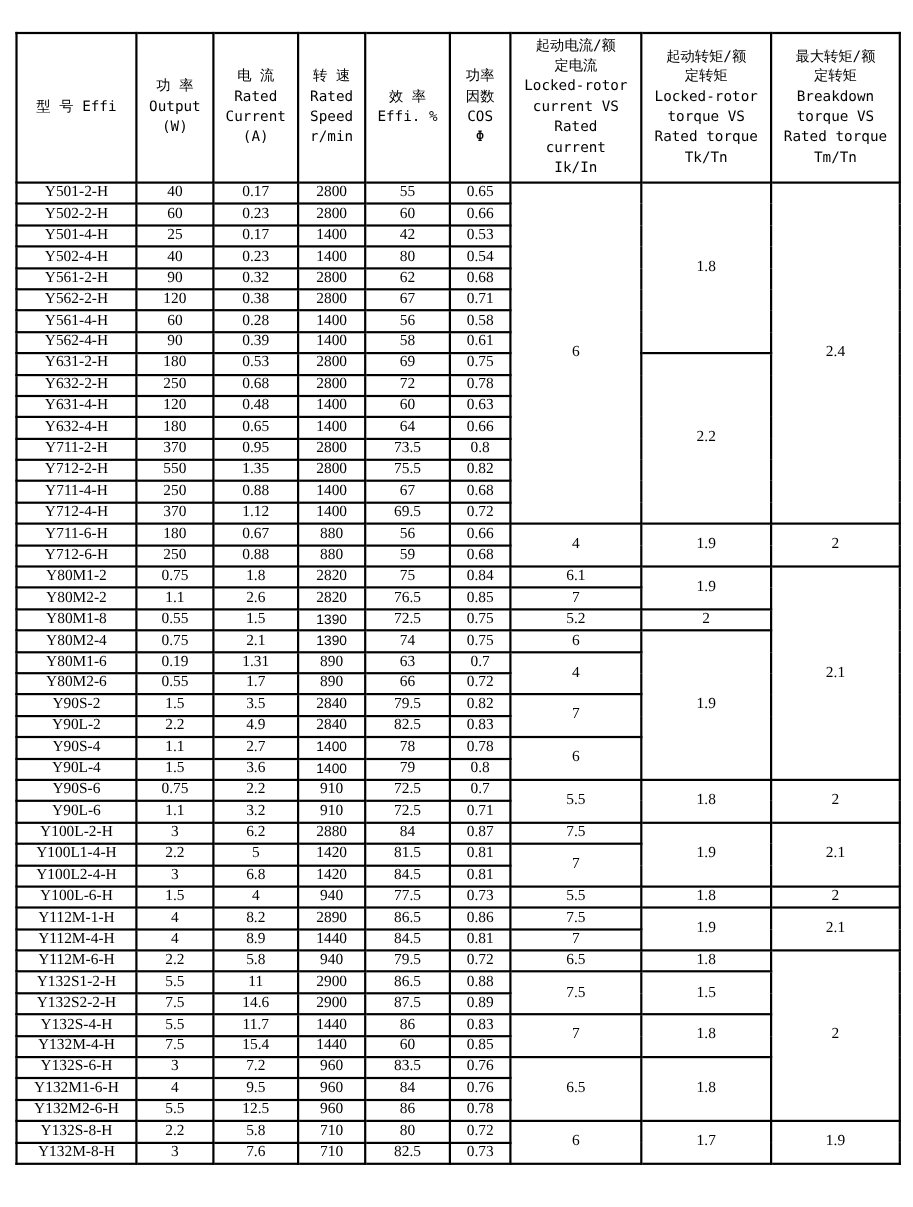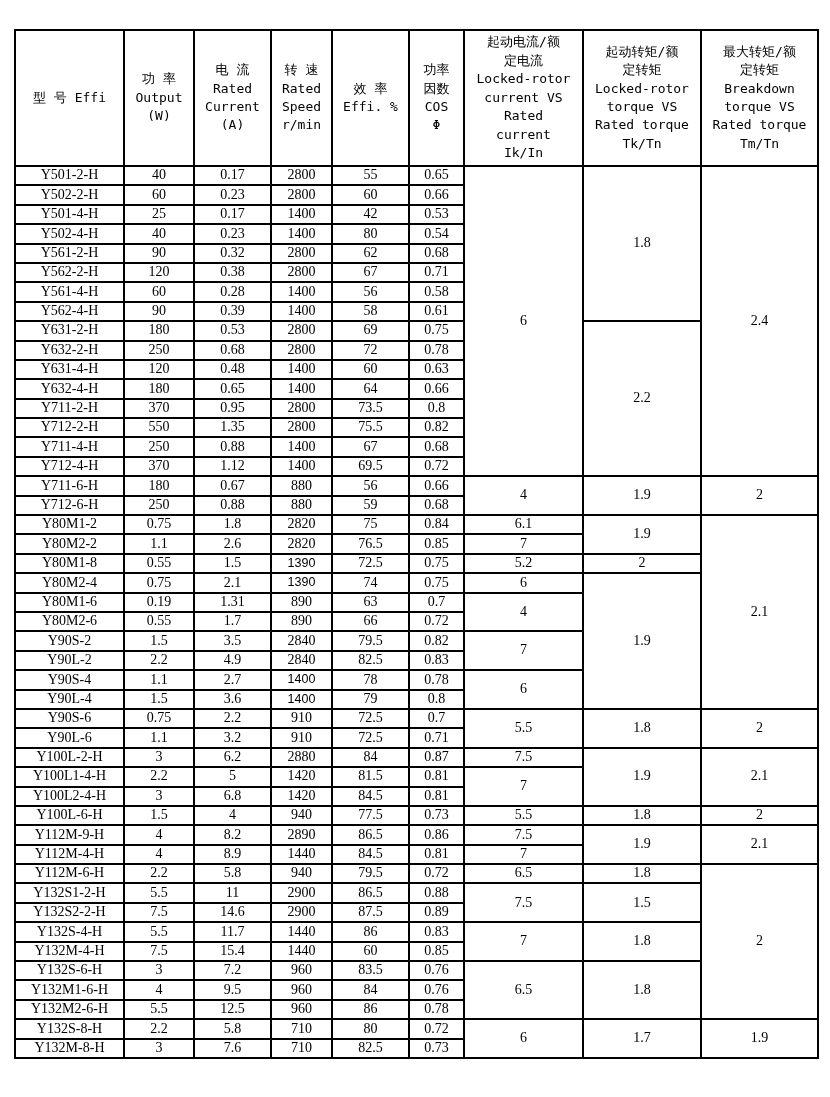--- a/index.html
+++ b/index.html
@@ -383,21 +383,21 @@
           <td>1.5</td>
           <td>4</td>
           <td>940</td>
           <td>77.5</td>
           <td>0.73</td>
           <td rowspan="1">5.5</td>
           <td rowspan="1">1.8</td>
           <td rowspan="1">2</td>
         </tr>
         <tr>
-          <td>Y112M-9-H</td>
+          <td>Y112M-1-H</td>
           <td>4</td>
           <td>8.2</td>
           <td>2890</td>
           <td>86.5</td>
           <td>0.86</td>
           <td rowspan="1">7.5</td>
           <td rowspan="2">1.9</td>
           <td rowspan="2">2.1</td>
         </tr>
         <tr>

